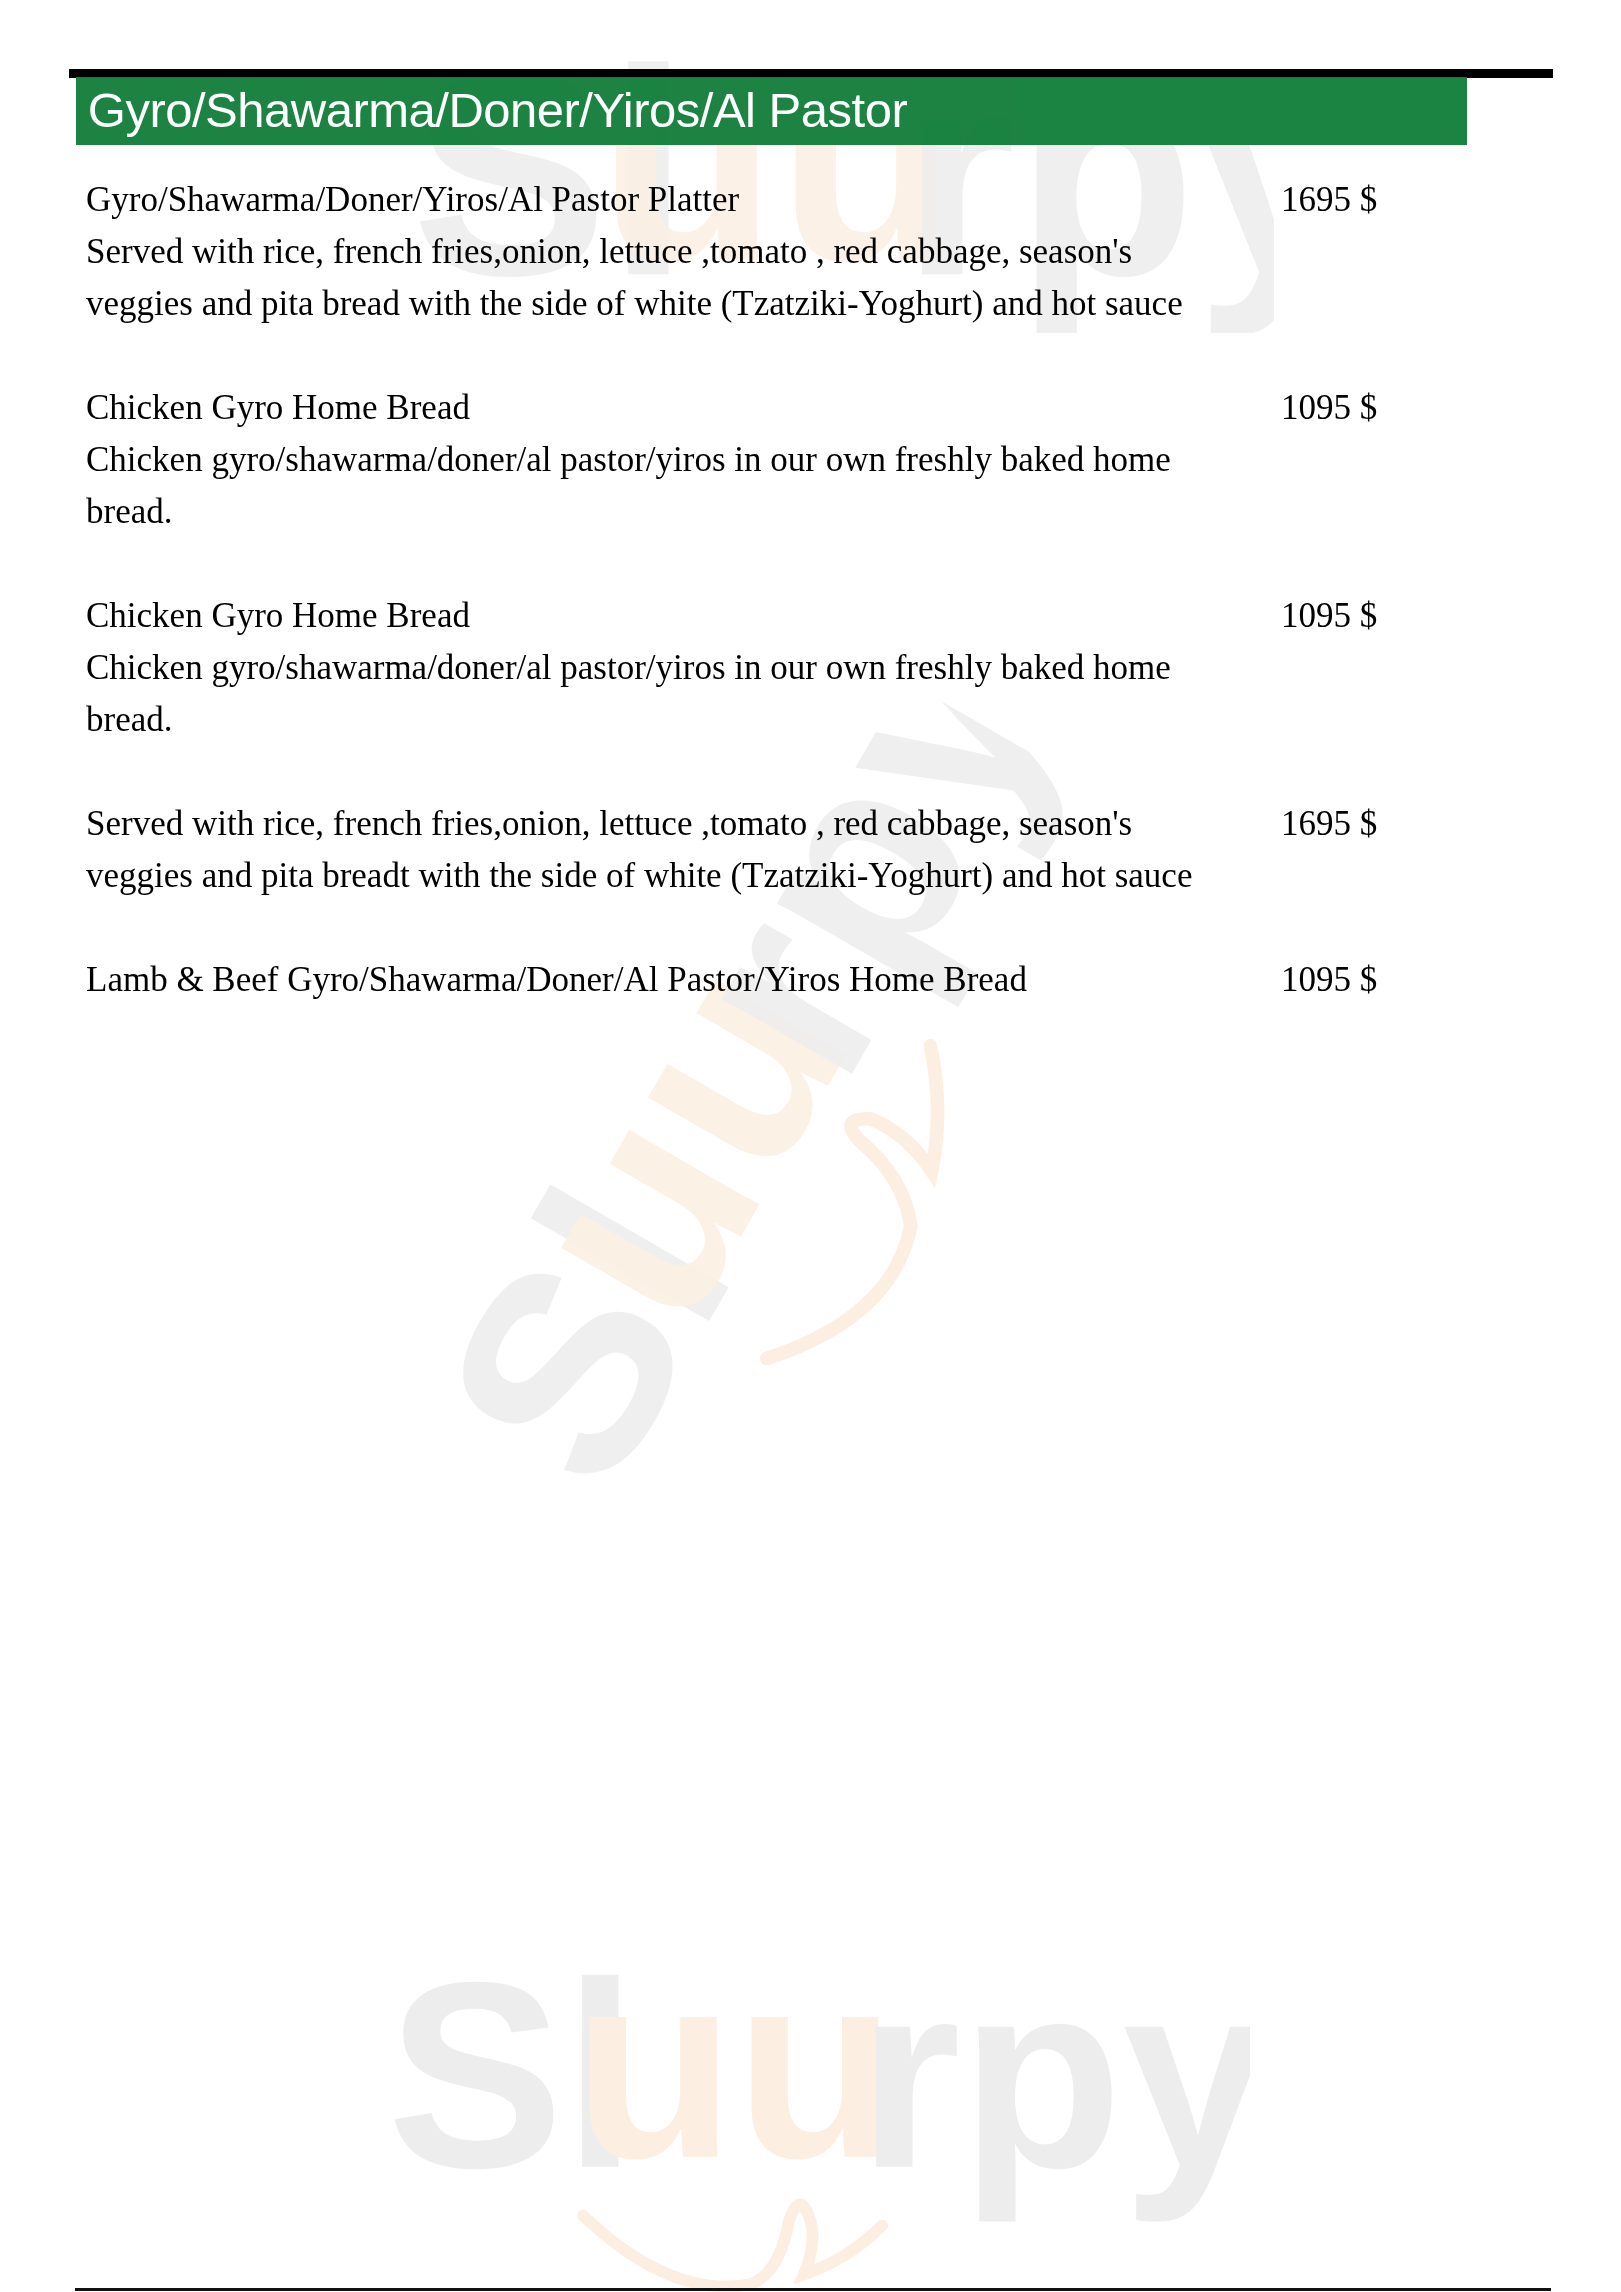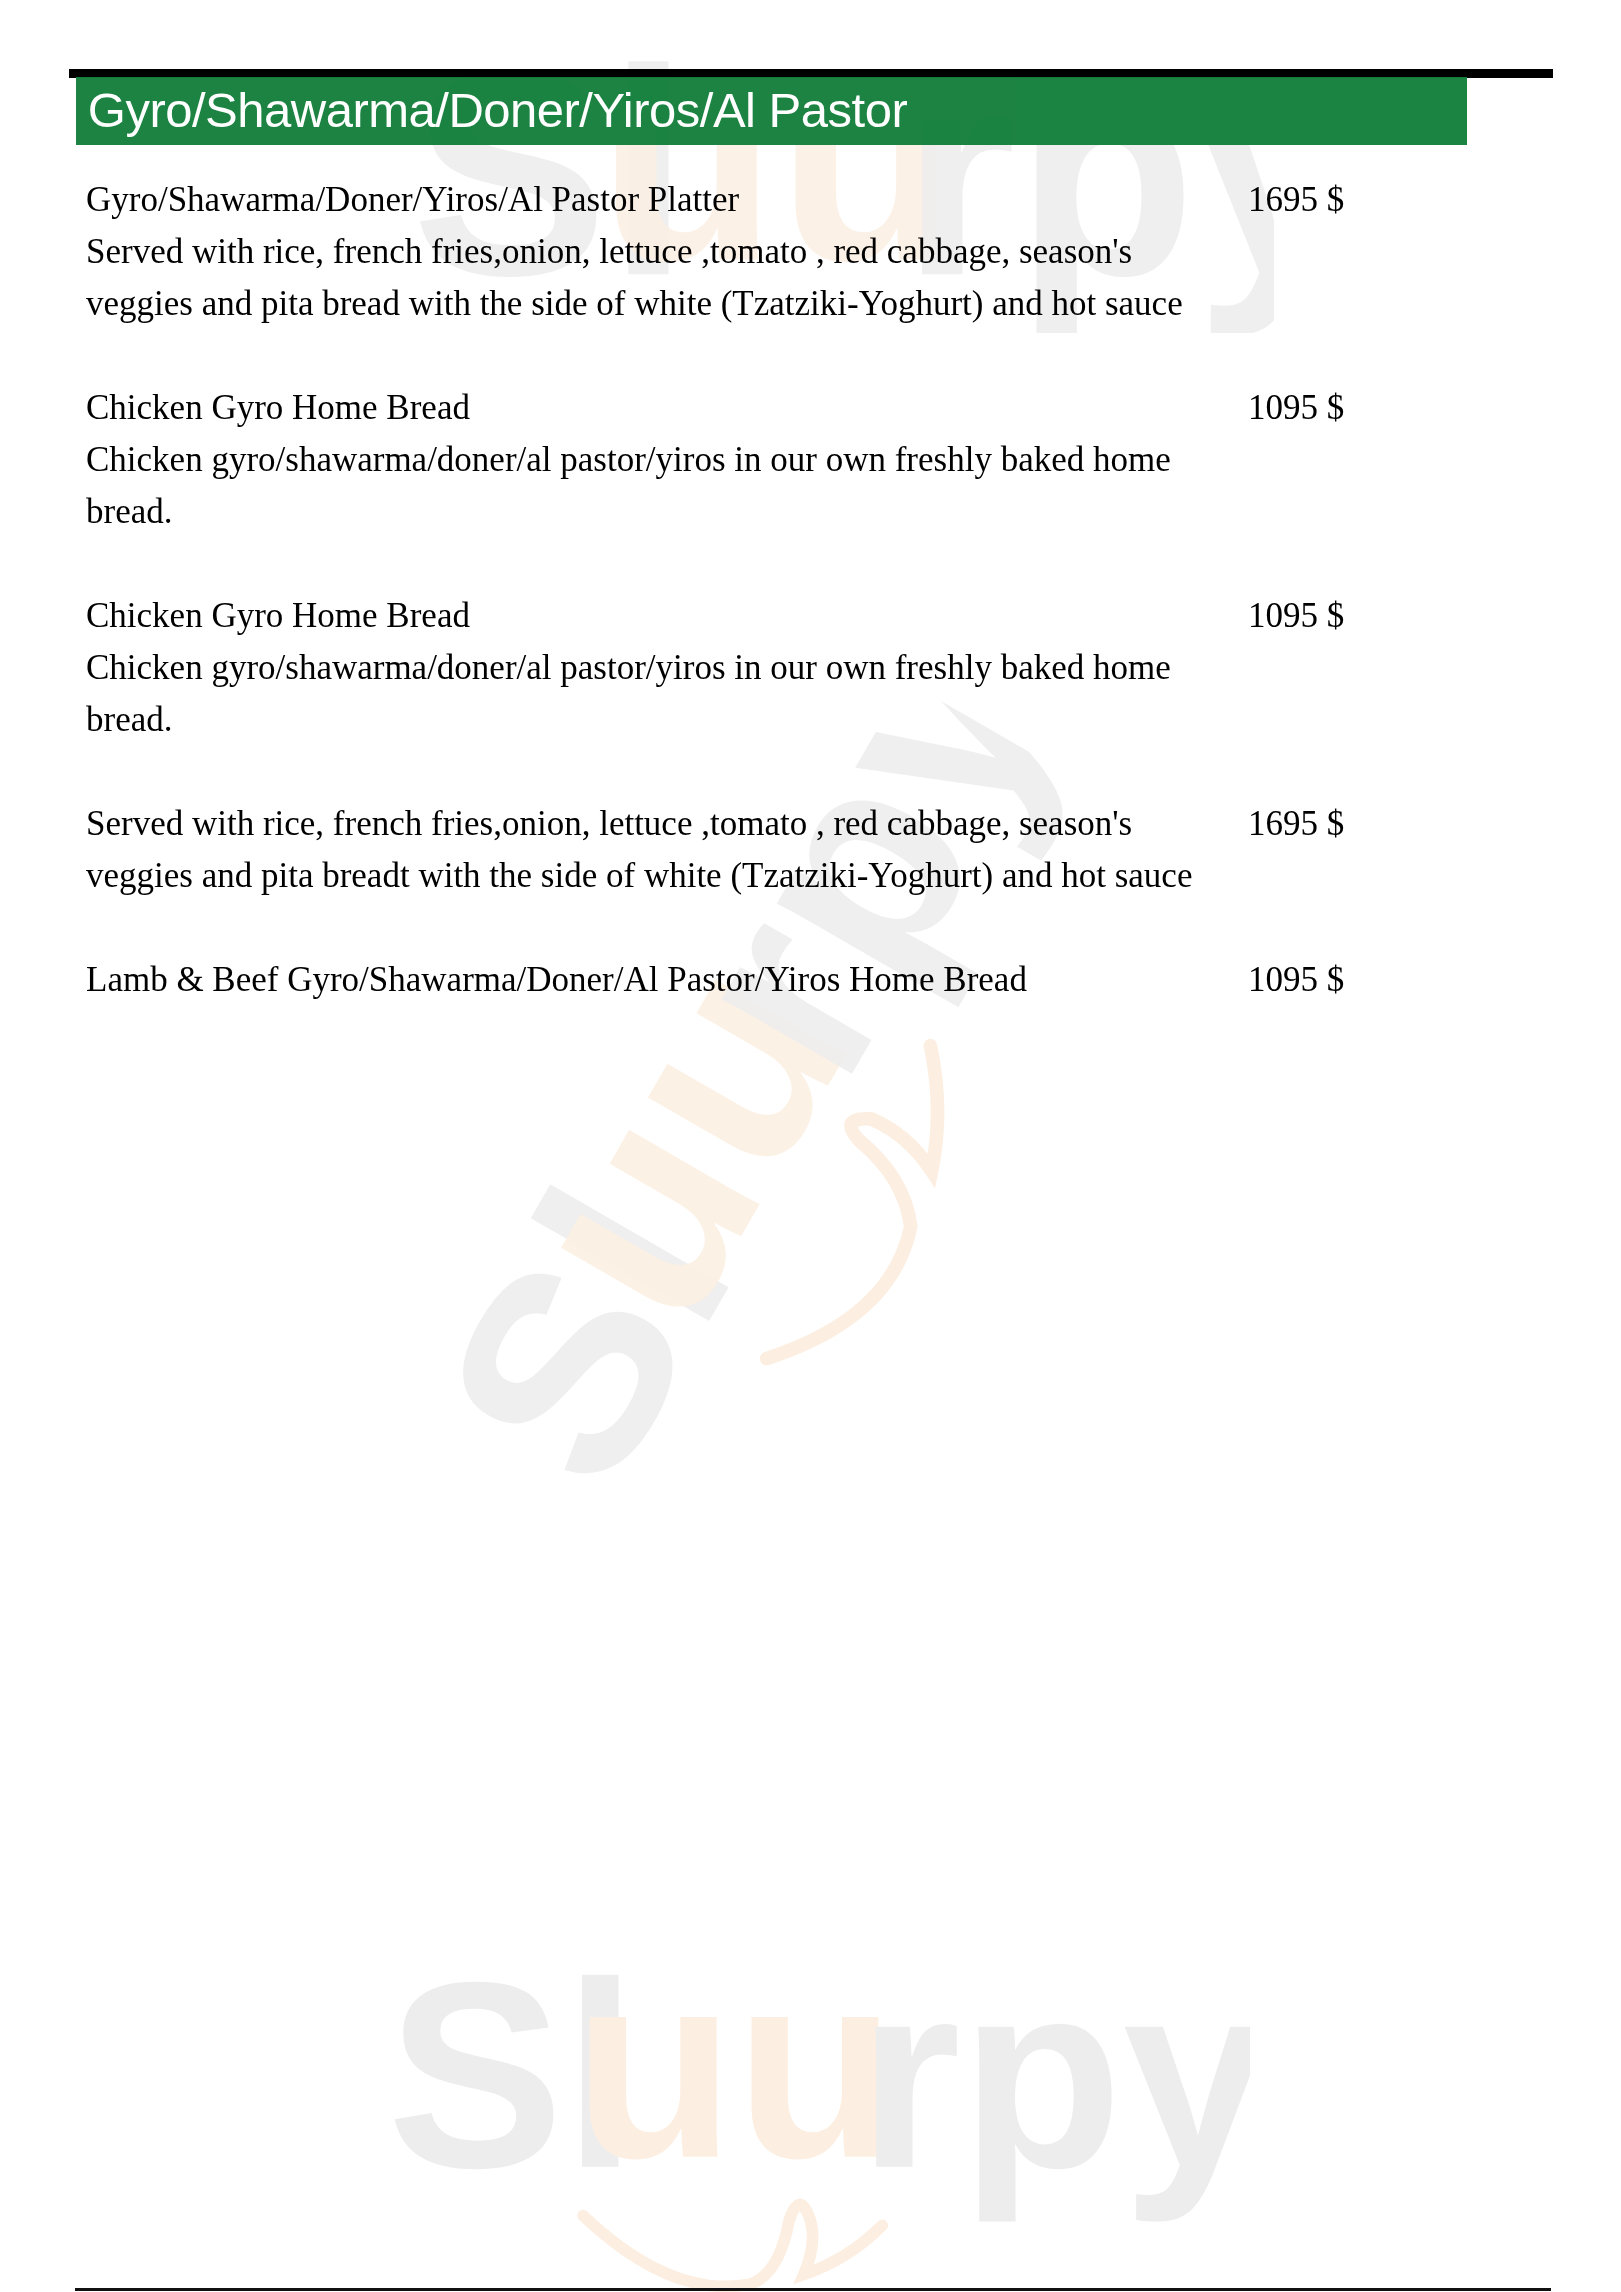--- a/index.html
+++ b/index.html
@@ -72,21 +72,21 @@
       font-size: 35px;
       line-height: 52px;
       color: #000000;
     }
     .item-name {
       width: 1157px;
       white-space: nowrap;
     }
     .item-price {
       position: absolute;
-      left: 1162px;
+      left: 1195px;
       top: 0;
       white-space: nowrap;
     }
     .item-desc {
       width: 1127px;
     }
 
     
     .bottom-rule {
       position: absolute;

